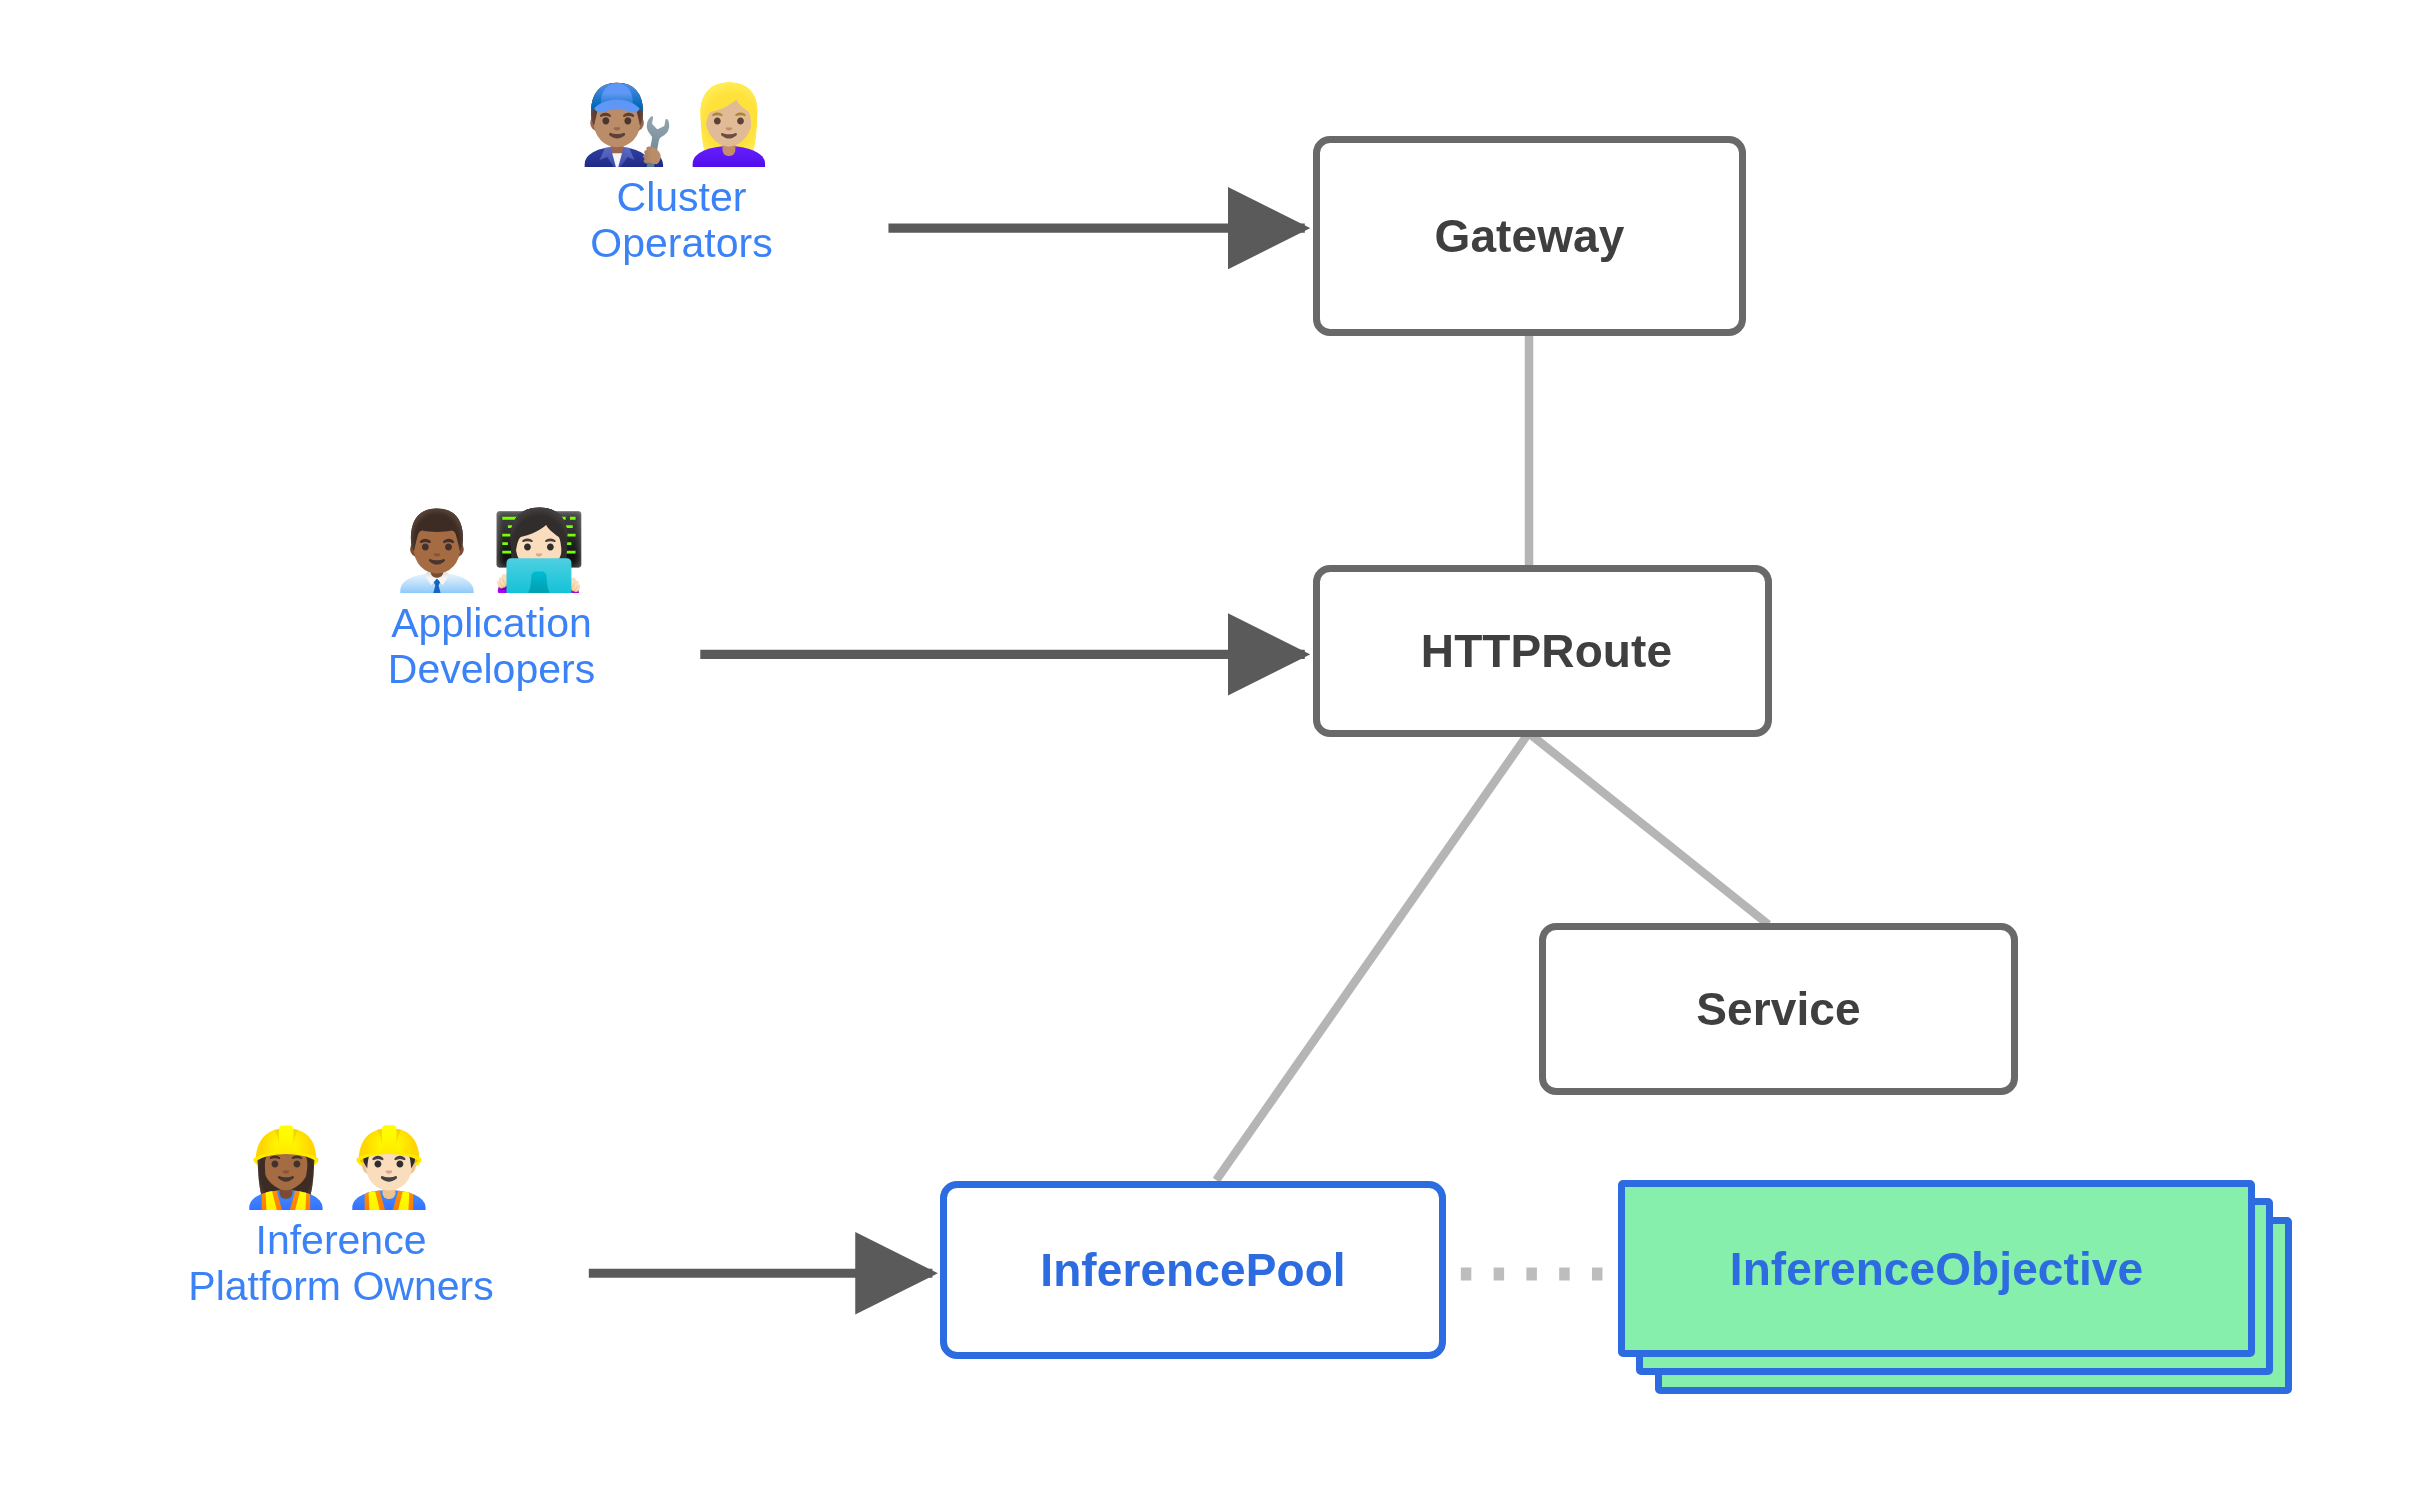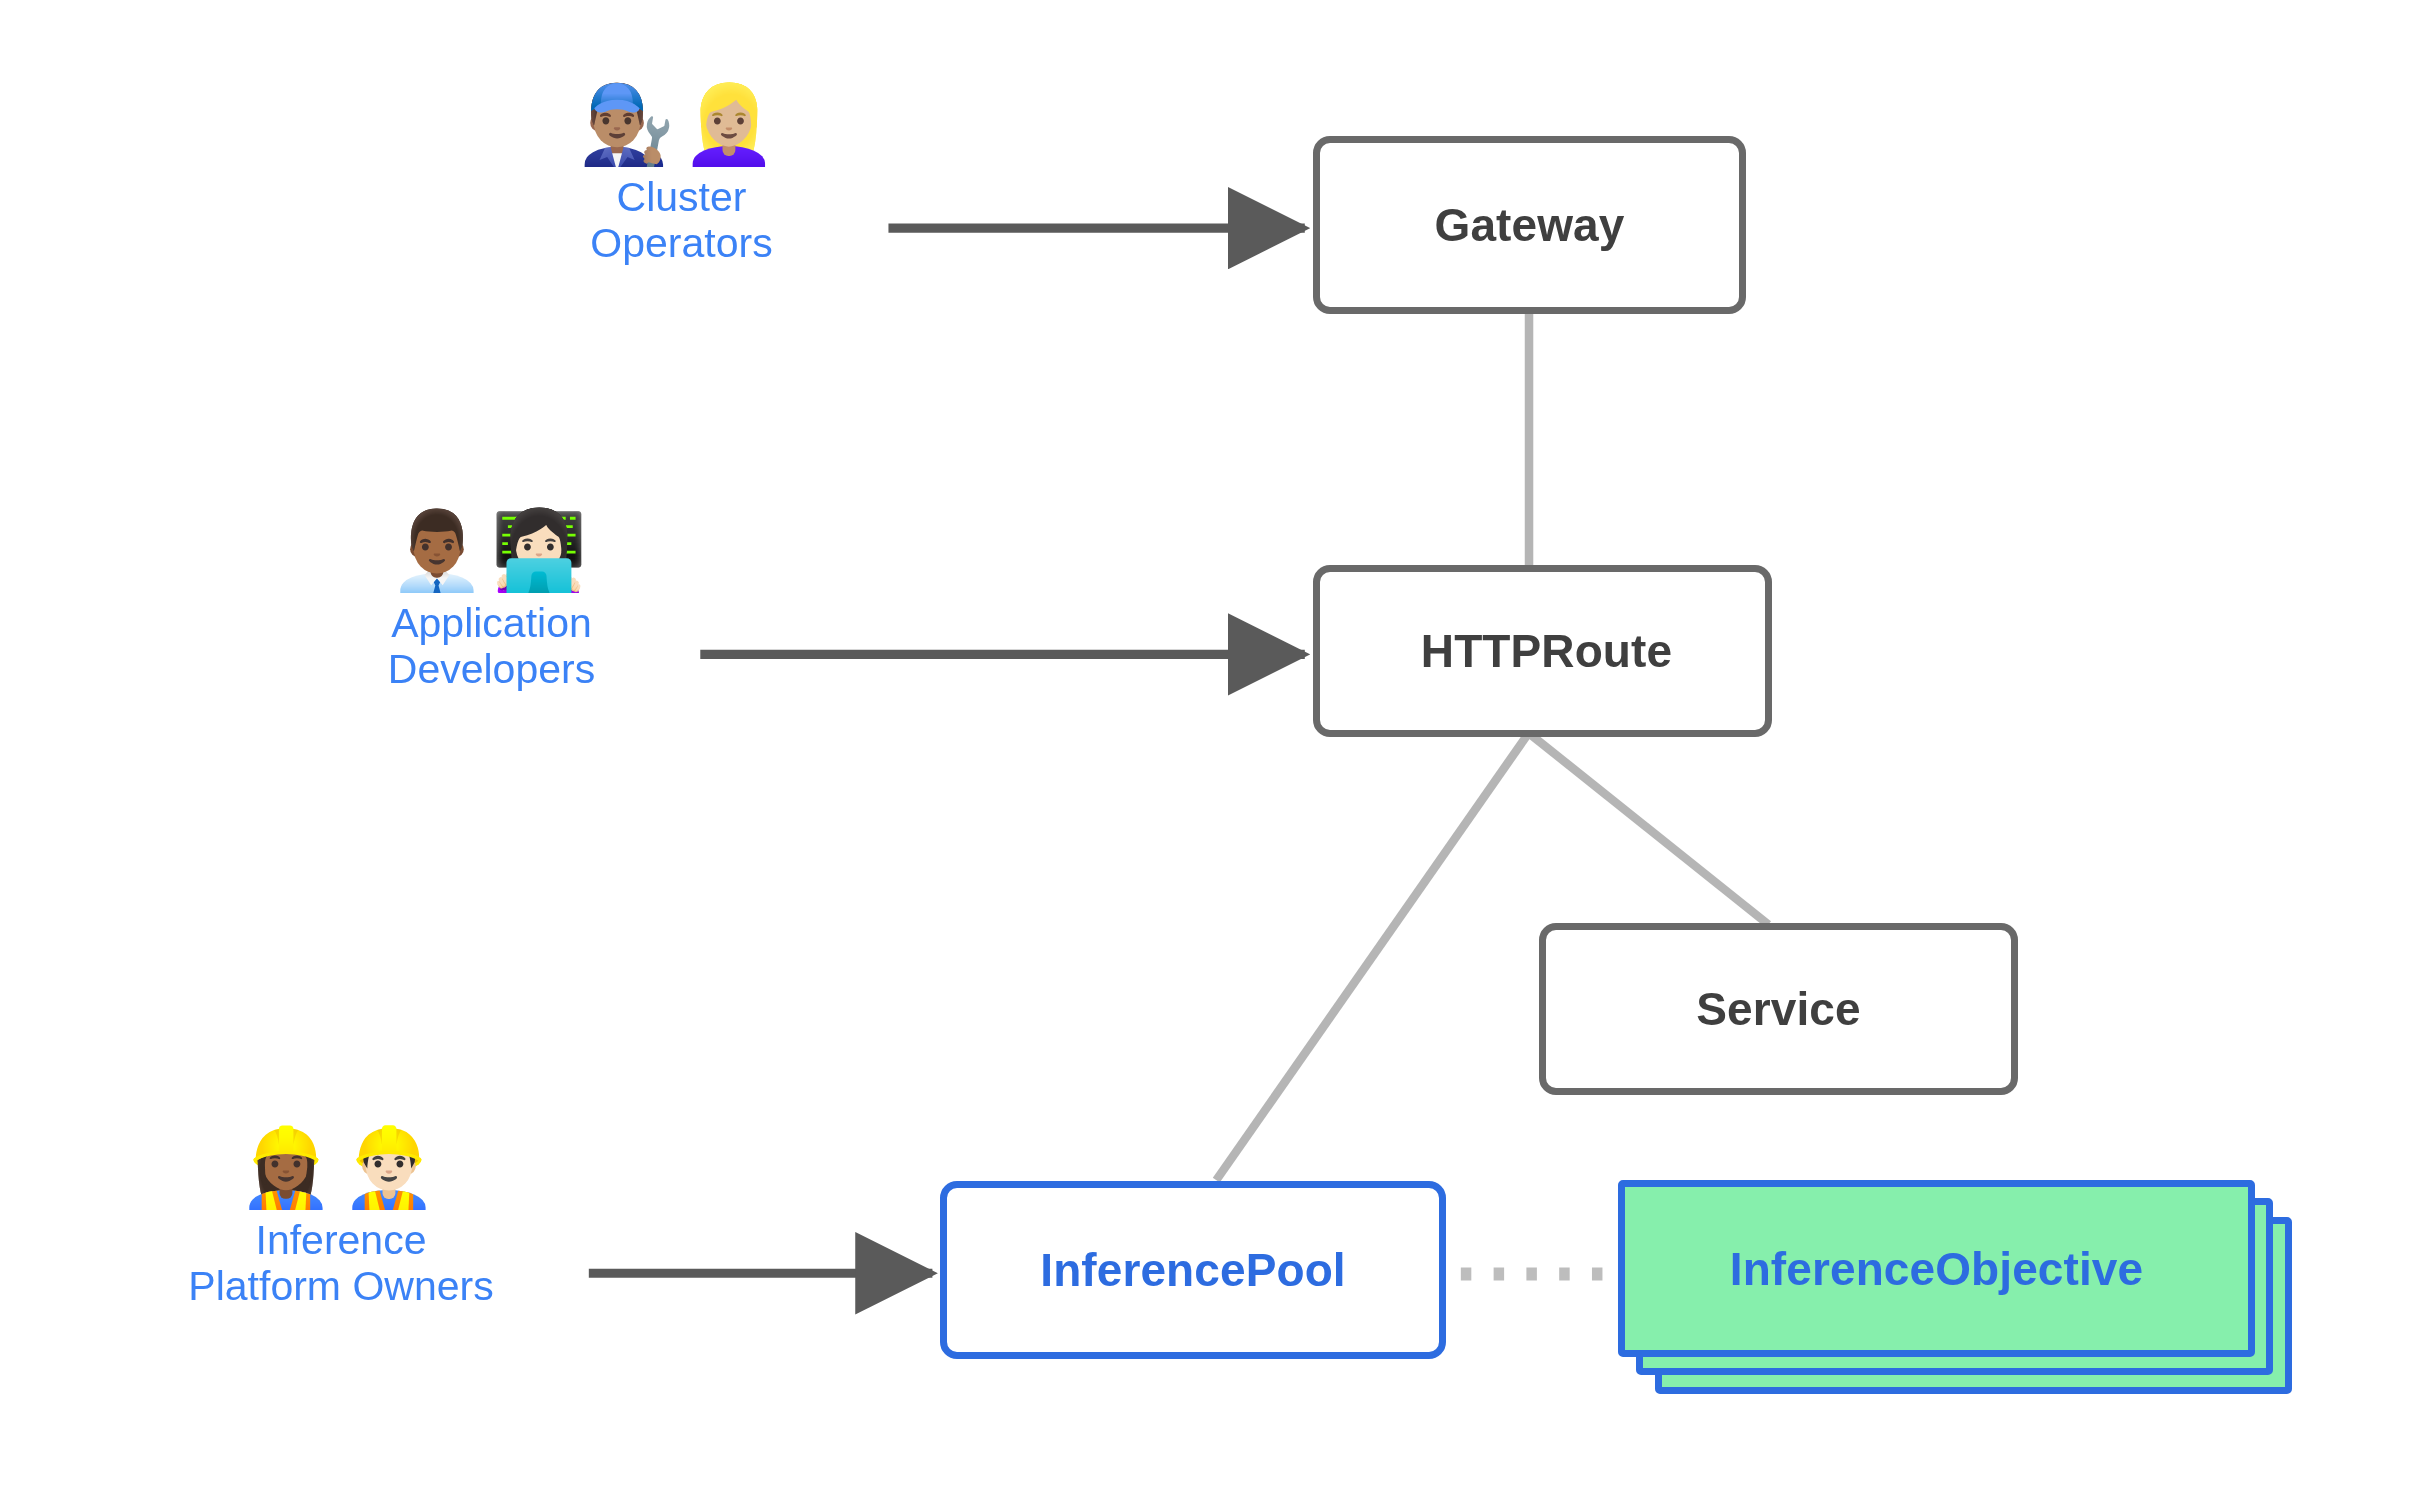--- a/index.html
+++ b/index.html
@@ -148,21 +148,21 @@
     <div class="persona-label">Application
 Developers</div>
   </div>
 
   <div class="persona" style="left:151px; top:1128px; width:380px;">
     <div class="persona-emojis">👷🏾‍♀️👷🏻‍♂️</div>
     <div class="persona-label">Inference
 Platform Owners</div>
   </div>
 
-  <div class="node gray" style="left:1313px; top:136px; width:433px; height:178px;">
+  <div class="node gray" style="left:1313px; top:136px; width:433px; height:200px;">
     <span class="node-label">Gateway</span>
   </div>
 
   <div class="node gray" style="left:1313px; top:565px; width:459px; height:172px;padding-left:8px;">
     <span class="node-label">HTTPRoute</span>
   </div>
 
   <div class="node blue" style="left:940px; top:1181px; width:506px; height:178px;">
     <span class="node-label">InferencePool</span>
   </div>

